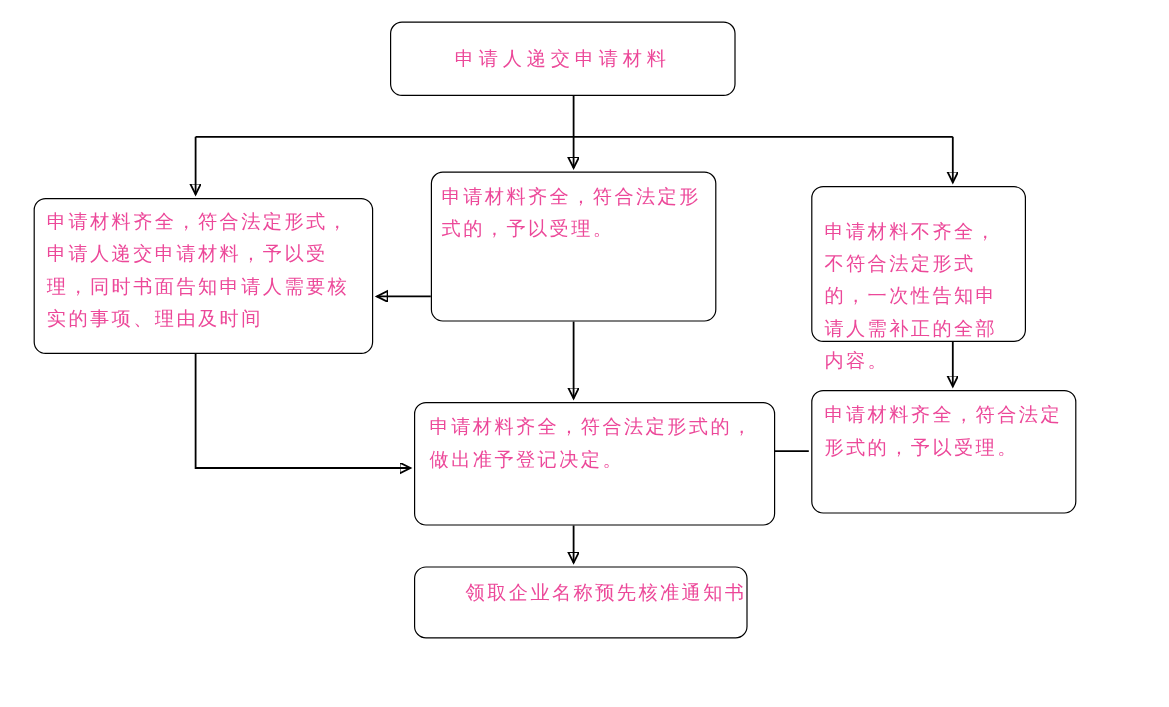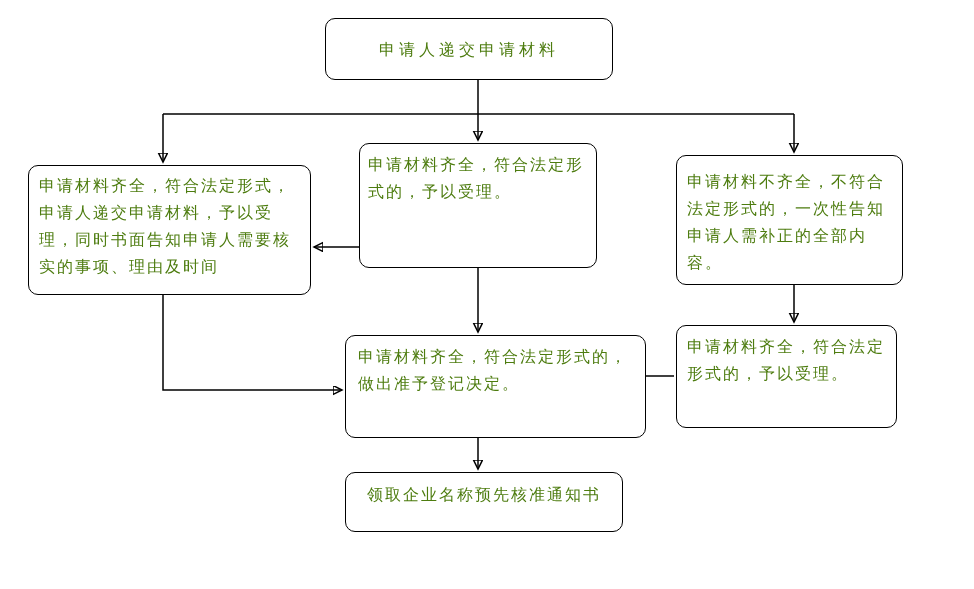--- a/index.html
+++ b/index.html
@@ -6,21 +6,21 @@
     margin: 0;
     padding: 0;
     background: #ffffff;
   }
   .canvas {
     position: relative;
     width: 974px;
     height: 589px;
     background: #ffffff;
     font-family: "Liberation Sans", sans-serif;
-    color: #4d7c0f;
+    color: #ec4899;
     overflow: hidden;
   }
   .connector-layer {
     position: absolute;
     left: 0;
     top: 0;
     width: 974px;
     height: 589px;
   }
   .connector-layer path {
@@ -46,35 +46,35 @@
   }
   .n-left {
     left: 28px; top: 165px; width: 283px; height: 130px;
     padding: 6px 10px;
   }
   .n-middle {
     left: 359px; top: 143px; width: 238px; height: 125px;
     padding: 7px 8px;
   }
   .n-right {
-    left: 676px; top: 155px; width: 227px; height: 130px;
-    padding: 12px 10px;
+    left: 676px; top: 155px; width: 179px; height: 130px;
+    padding: 24px 10px;
   }
   .n-right2 {
     left: 676px; top: 325px; width: 221px; height: 103px;
     padding: 7px 10px;
   }
   .n-center {
     left: 345px; top: 335px; width: 301px; height: 103px;
     padding: 7px 12px;
   }
   .n-bottom {
     left: 345px; top: 472px; width: 278px; height: 60px;
     padding: 8px 0;
-    text-align: center;
+    text-align: right;
   }
 </style>
 </head>
 <body>
 
 <div class="canvas">
 
   <svg class="connector-layer" width="974" height="589" viewBox="0 0 974 589" xmlns="http://www.w3.org/2000/svg">
     <defs>
       <marker id="arrow" markerUnits="userSpaceOnUse" markerWidth="12" markerHeight="12" refX="9" refY="4.5" orient="auto">

